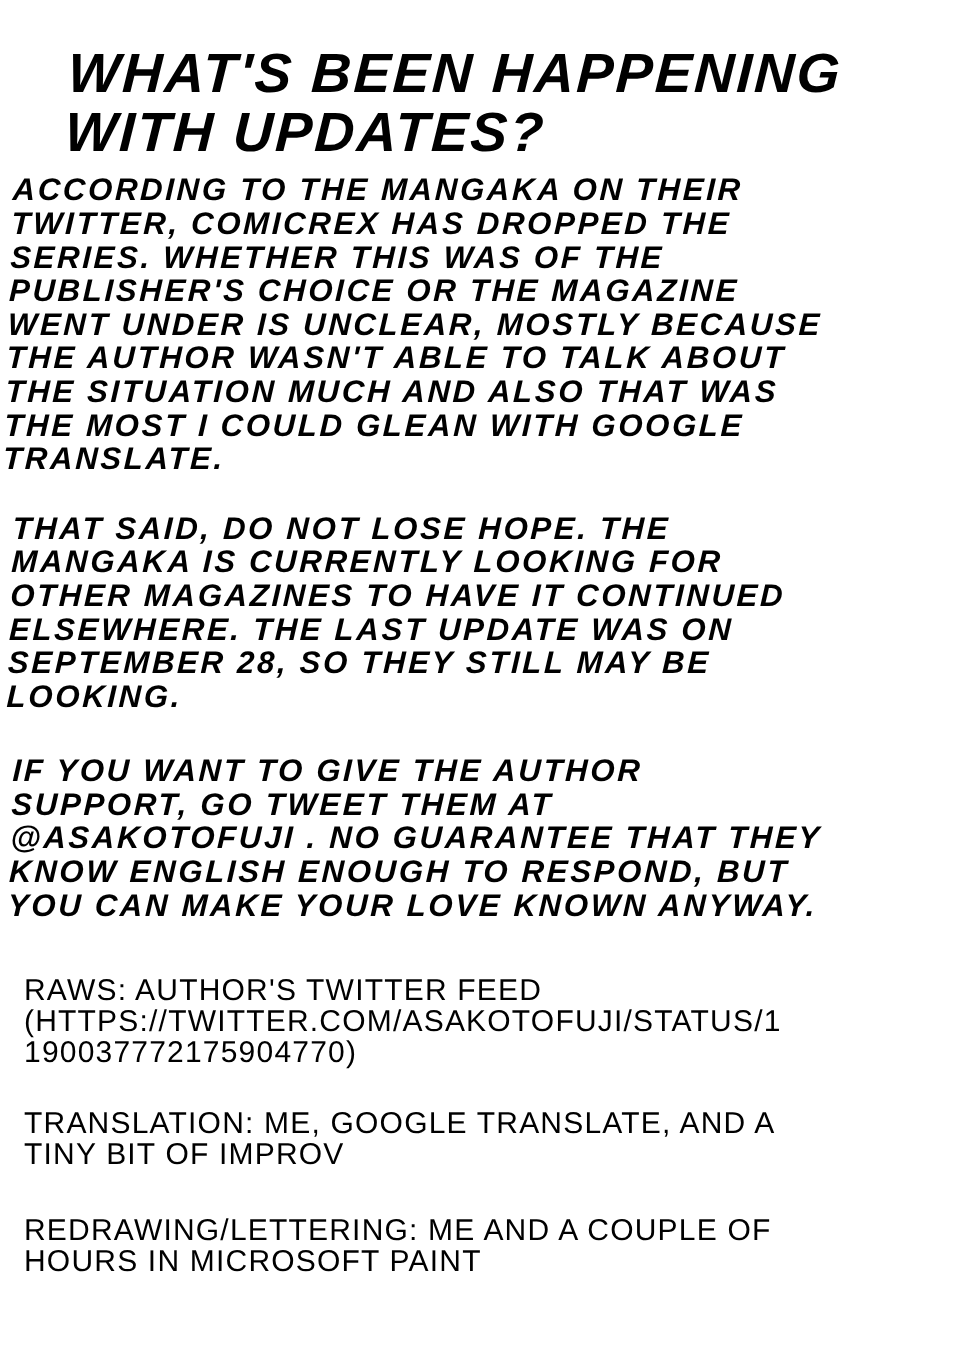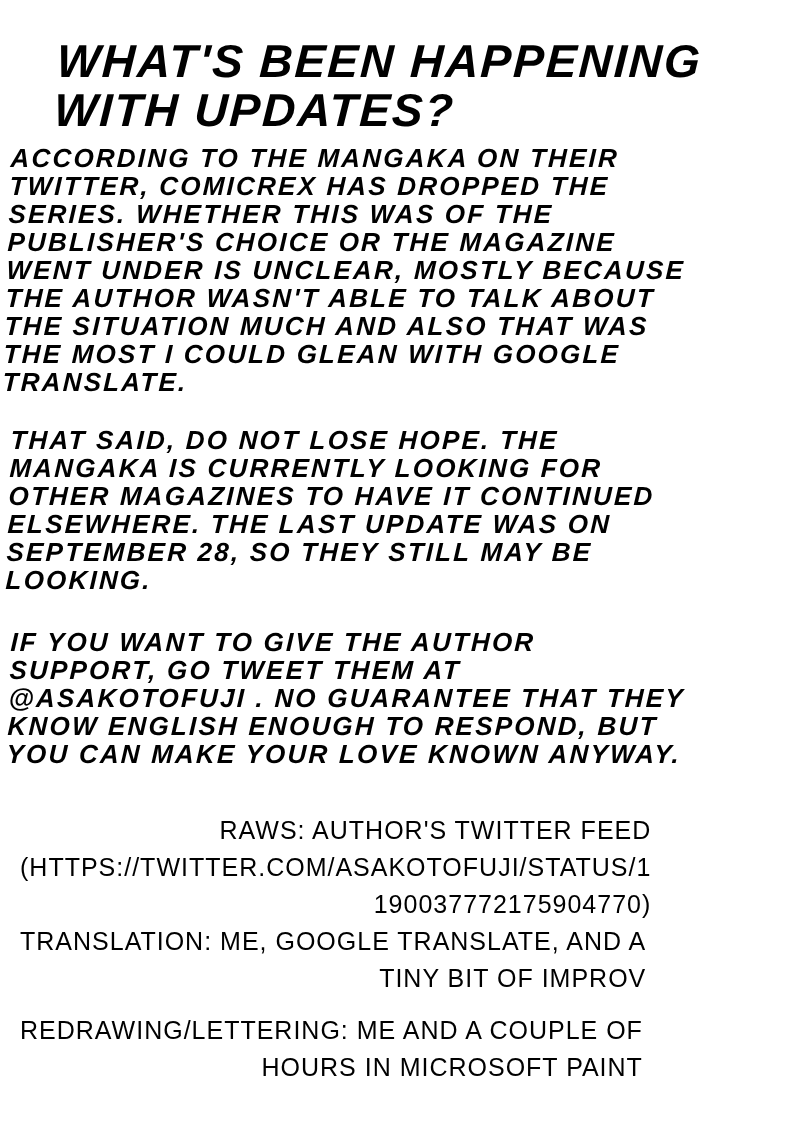--- a/index.html
+++ b/index.html
@@ -55,25 +55,24 @@
   .p2 { top: 426px; }
   .p3 { top: 628px; }
   
   .credit {
     position: absolute;
     left: 20px;
     font-family: "Liberation Sans", sans-serif;
     font-weight: 400;
     font-style: normal;
     font-size: 25px;
-    line-height: 37px;
+    line-height: 26px;
     letter-spacing: 1px;
     white-space: pre-line;
     color: #000000;
-    text-align: right;
   }
   .raws        { top: 812px; }
   .translation { top: 923px; }
   .redrawing   { top: 1012px; }
 </style>
 </head>
 <body>
 
 <div class="page">
 

